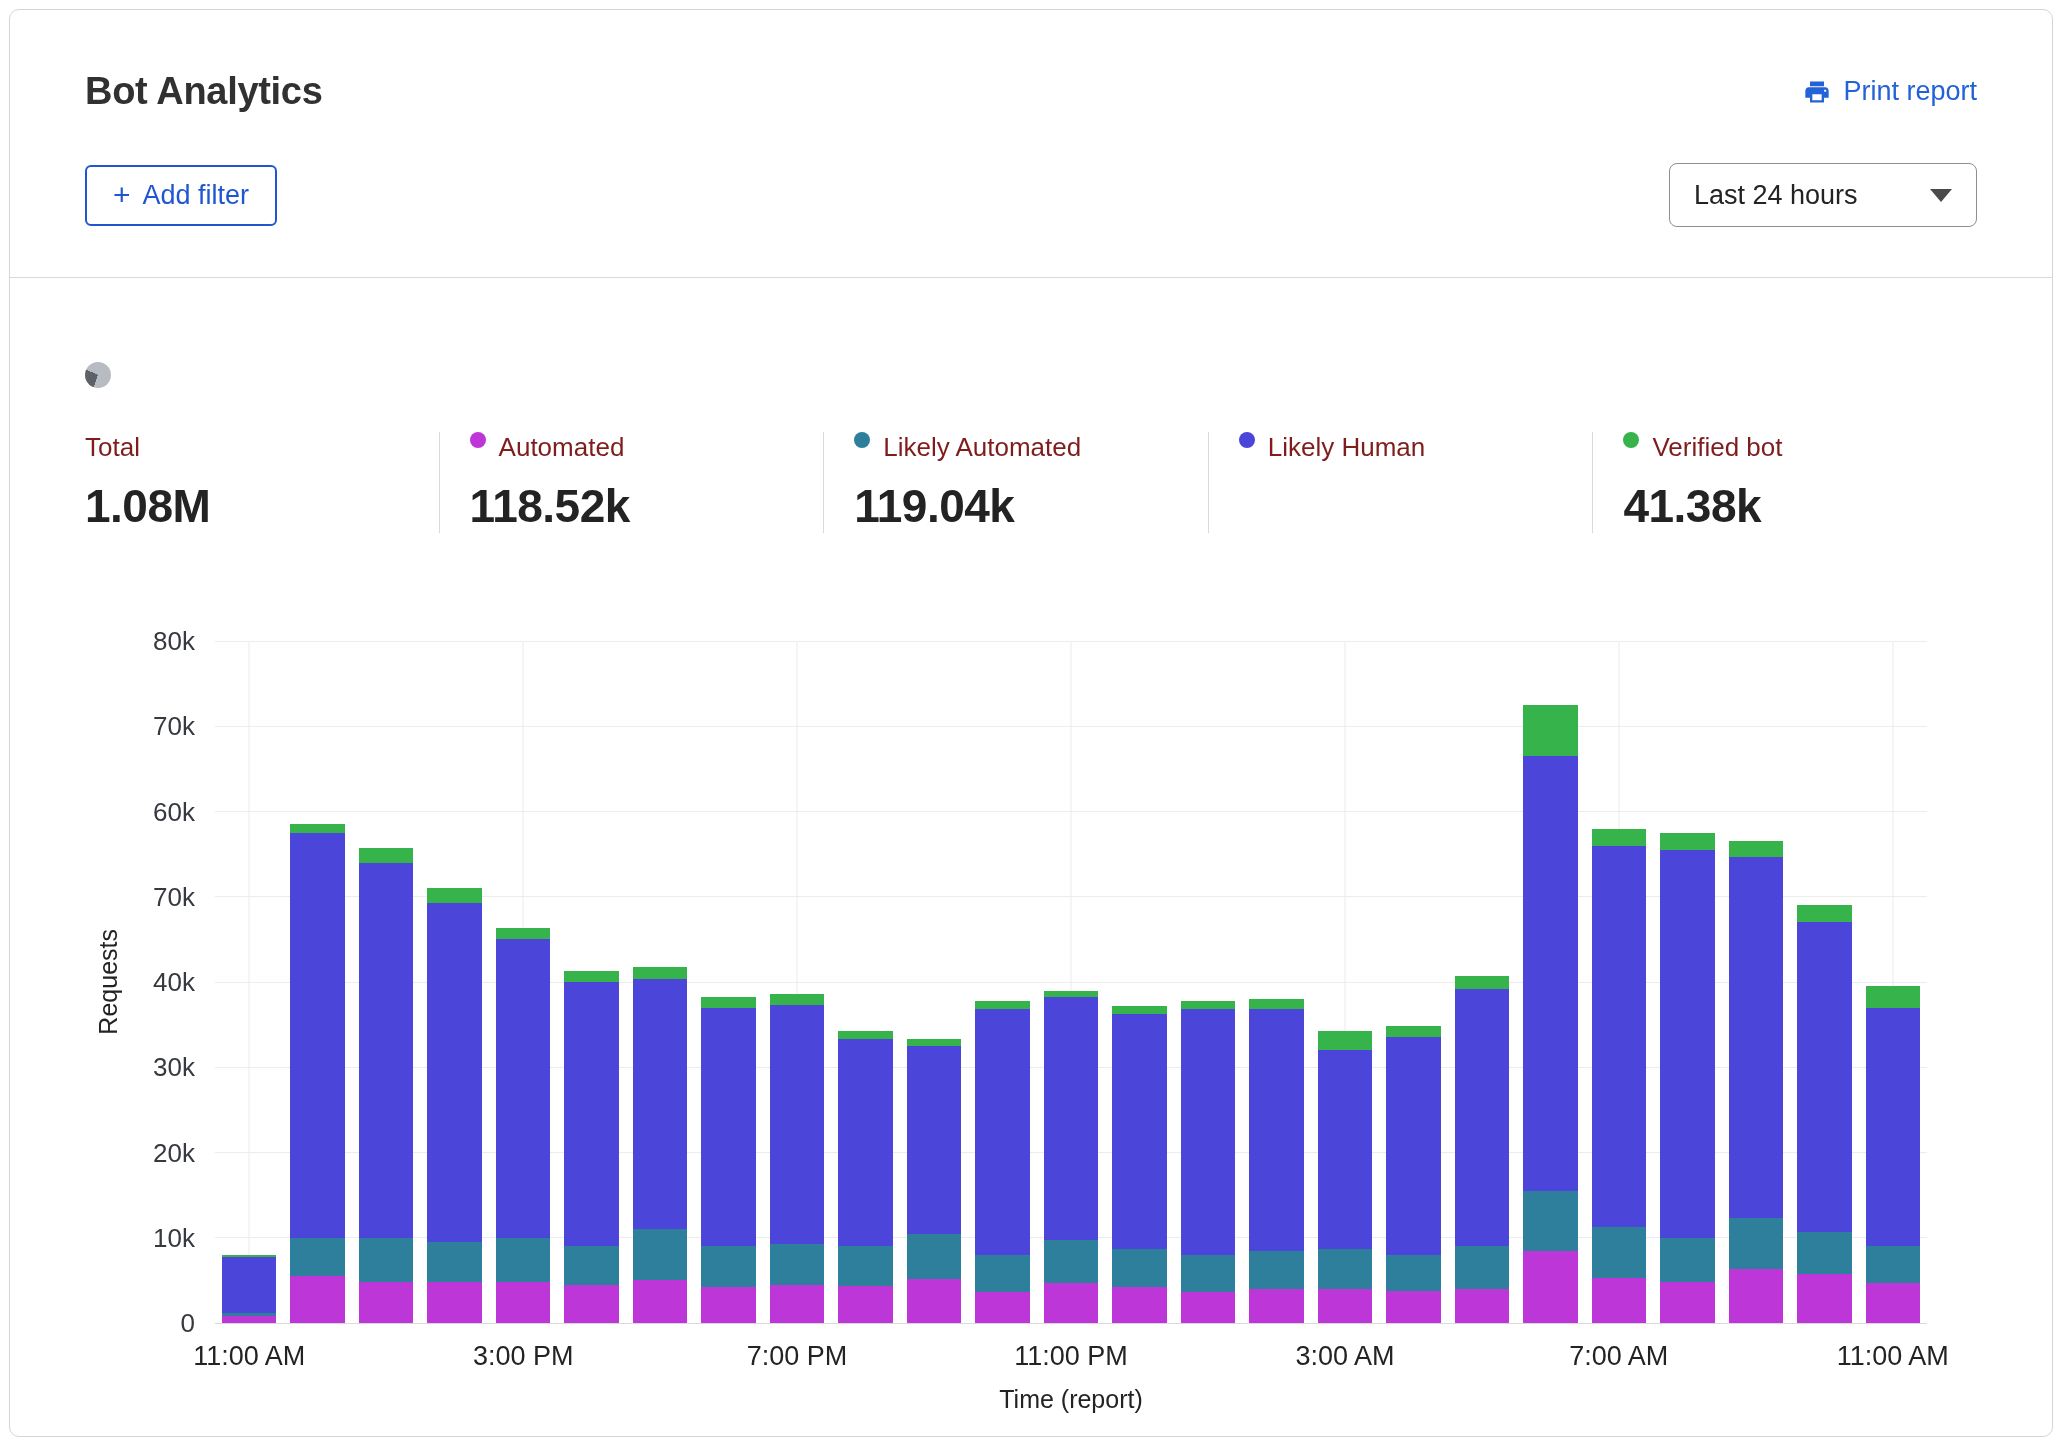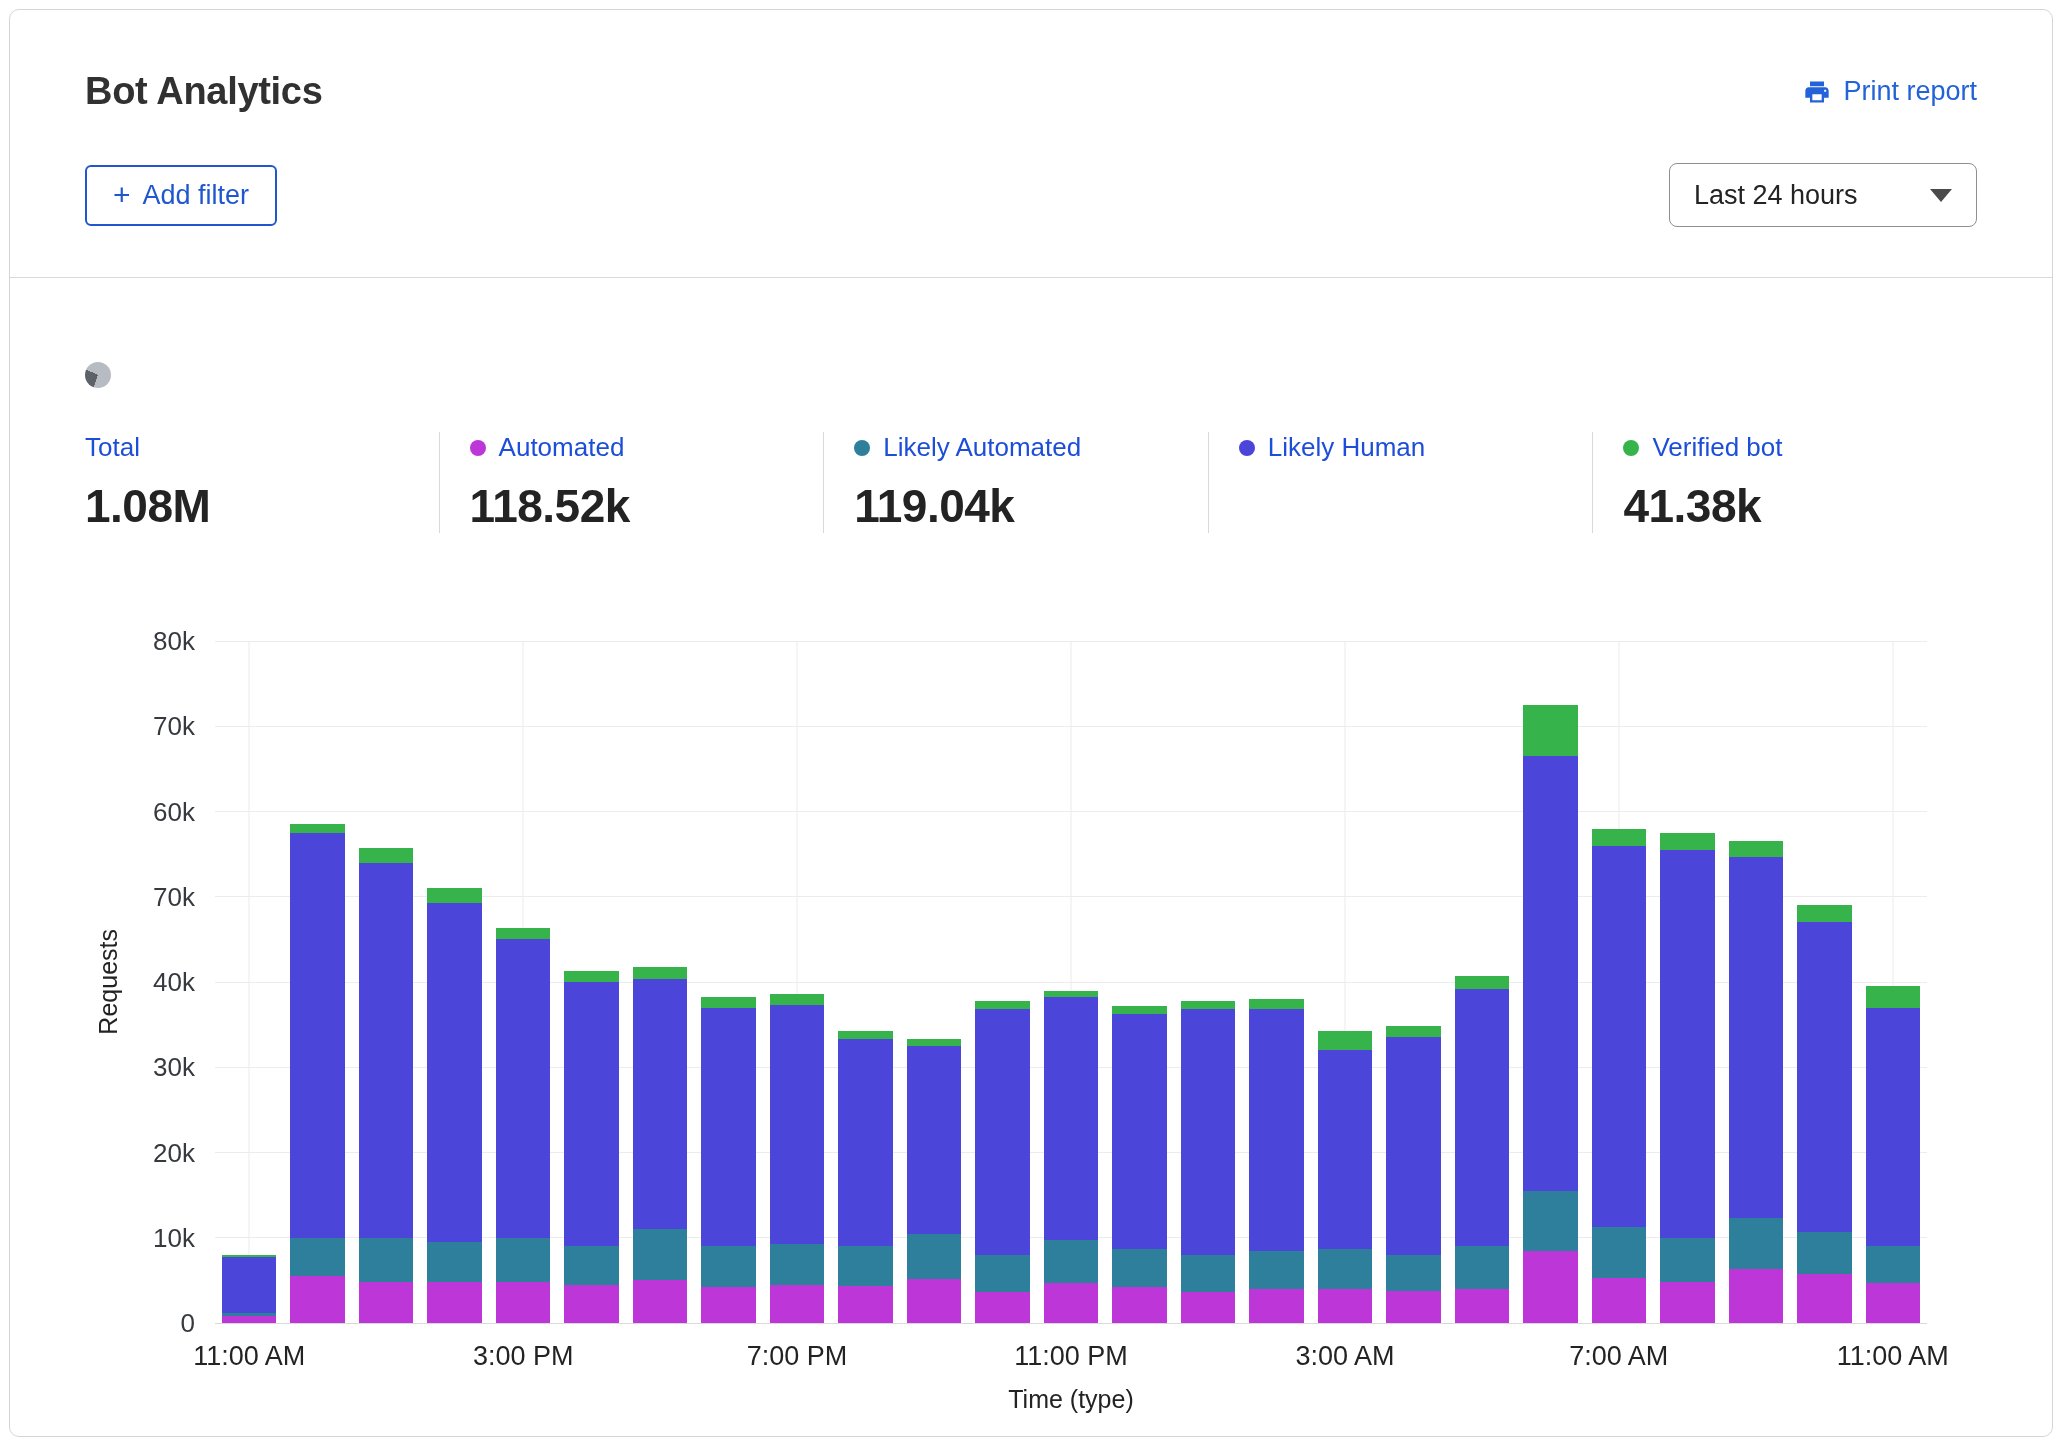--- a/index.html
+++ b/index.html
@@ -41,21 +41,21 @@
   .section-title-row { display:flex; align-items:center; gap:16px; }
   .section-title { font-size:31px; font-weight:700; color:#313131; }
   .pie-icon {
     width:26px; height:26px; border-radius:50%;
     background:conic-gradient(from 200deg, #5d6268 0deg 95deg, #b7bcc2 95deg 360deg);
   }
   
   .stats-row { display:flex; margin-top:44px; }
   .stat { flex:1; padding-right:30px; cursor:pointer; }
   .stat + .stat { border-left:1px solid #d9d9d9; padding-left:30px; }
-  .stat-label { display:flex; align-items:center; gap:13px; font-size:26px; color:#1d4ed8; }
+  .stat-label { display:flex; gap:13px; font-size:26px; color:#7f1d1d; }
   .legend-dot { width:16px; height:16px; border-radius:50%; display:inline-block; flex:0 0 auto; }
   .stat-value { font-size:46px; font-weight:700; color:#232323; margin-top:16px; letter-spacing:-0.5px; }
   
   .chart-area {
     margin-top:108px; margin-right:50px;
     display:grid;
     grid-template-columns:46px 84px 1fr;
     grid-template-rows:682px 52px 44px;
   }
   .y-axis-title {
@@ -343,17 +343,17 @@
         </div>
       <div class="x-ticks">
           <div class="x-tick" style="left: 2%;">11:00 AM</div>
           <div class="x-tick" style="left: 18%;">3:00 PM</div>
           <div class="x-tick" style="left: 34%;">7:00 PM</div>
           <div class="x-tick" style="left: 50%;">11:00 PM</div>
           <div class="x-tick" style="left: 66%;">3:00 AM</div>
           <div class="x-tick" style="left: 82%;">7:00 AM</div>
           <div class="x-tick" style="left: 98%;">11:00 AM</div>
         </div>
-      <div class="x-axis-title">Time (type)</div>
+      <div class="x-axis-title">Time (report)</div>
     </div>
   </div>
 
 </div>
 
 </body></html>

